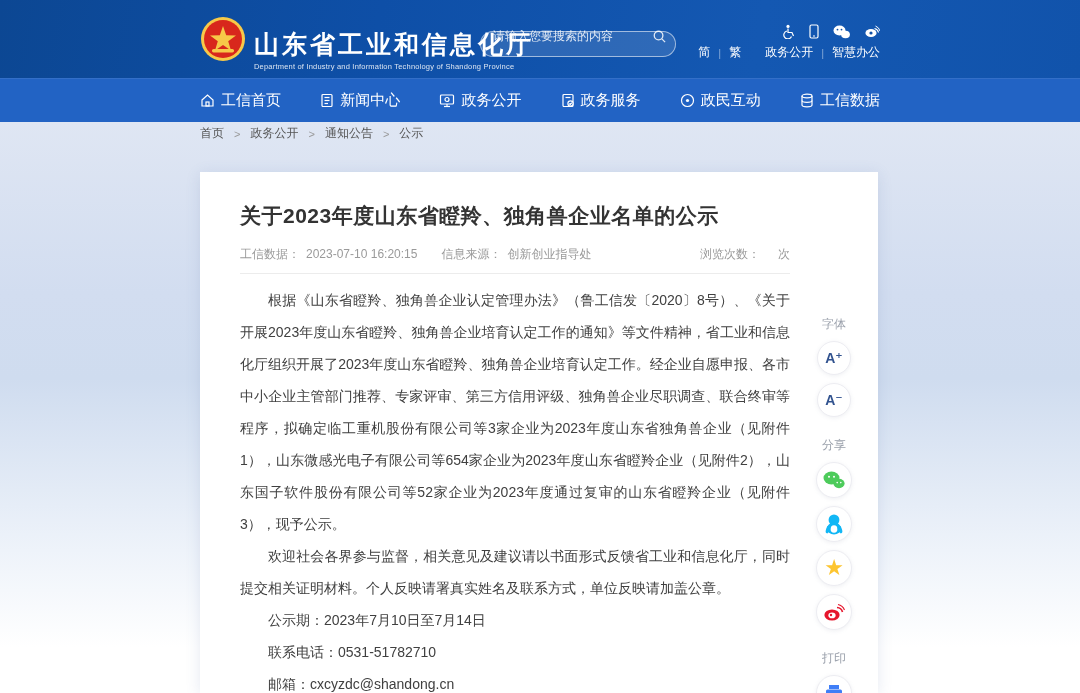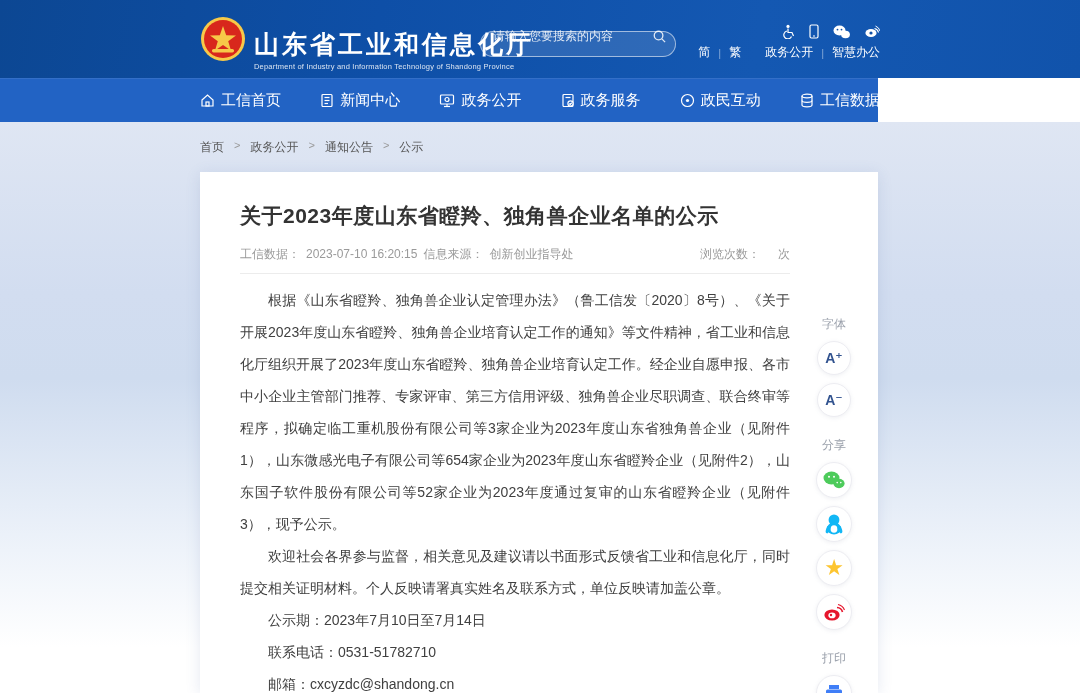--- a/index.html
+++ b/index.html
@@ -28,40 +28,40 @@
   .search-icon { width:15px; height:15px; flex:0 0 15px; cursor:pointer; }
 
   .utility { position:absolute; right:200px; top:0; width:220px; height:78px; color:#fff; }
   .utility-icons { position:absolute; right:0; top:24px; display:flex; gap:14px; align-items:center; }
   .utility-icons svg { display:block; }
   .utility-links { position:absolute; right:0; top:44px; display:flex; align-items:center; font-size:12px; white-space:nowrap; }
   .utility-links .sep { color:rgba(255,255,255,0.45); margin:0 8px; font-size:11px; }
   .ulink { color:#fff; cursor:pointer; }
 
   
-  .nav { position:absolute; left:0; top:78px; width:878px; height:44px; background:#2263c4;
+  .nav { position:absolute; left:0; top:78px; width:1080px; height:44px; background:#2263c4;
     box-shadow:inset 0 1px 0 rgba(255,255,255,0.08); }
   .nav-inner { position:absolute; left:200px; width:680px; height:44px; display:flex; justify-content:space-between; align-items:center; }
   .nav-item { display:flex; align-items:center; gap:6px; color:#fff; font-size:15px; cursor:pointer; white-space:nowrap; }
   .nav-item svg { display:block; }
 
   
-  .breadcrumb { position:absolute; left:200px; top:139px; display:flex; align-items:flex-start; font-size:12px; color:#555; }
+  .breadcrumb { position:absolute; left:200px; top:125px; display:flex; align-items:center; font-size:12px; color:#555; }
   .crumb { cursor:pointer; color:#555; }
   .crumb-sep { margin:0 10px; color:#999; font-size:11px; }
 
   
   .card { position:absolute; left:200px; top:172px; width:678px; height:521px; background:#fff;
     box-shadow:0 2px 14px rgba(70,100,160,0.14); }
   .card-content { position:absolute; left:40px; top:30px; width:550px; }
   .article-title { font-size:21px; font-weight:bold; color:#333; text-align:left; letter-spacing:0.5px; }
   .meta { margin-top:16px; display:flex; justify-content:space-between; font-size:12px; color:#9a9a9a;
     padding-bottom:10px; border-bottom:1px solid #ececec; }
   .meta-left span { margin-right:6px; }
-  .meta-left .gap { }
+  .meta-left .gap { margin-left:18px; }
   .meta-right span { margin-left:4px; }
   .meta-right .suffix { margin-left:18px; }
 
   .body-text { margin-top:10px; font-size:14px; line-height:32px; color:#404040; text-align:justify; }
   .para { text-indent:2em; }
   .line-item { text-indent:2em; }
 
   
   .tool-rail { position:absolute; right:14px; top:138px; width:60px; display:flex; flex-direction:column; align-items:center; }
   .rail-label { font-size:12px; color:#9aa0ab; margin:6px 0 8px; }

